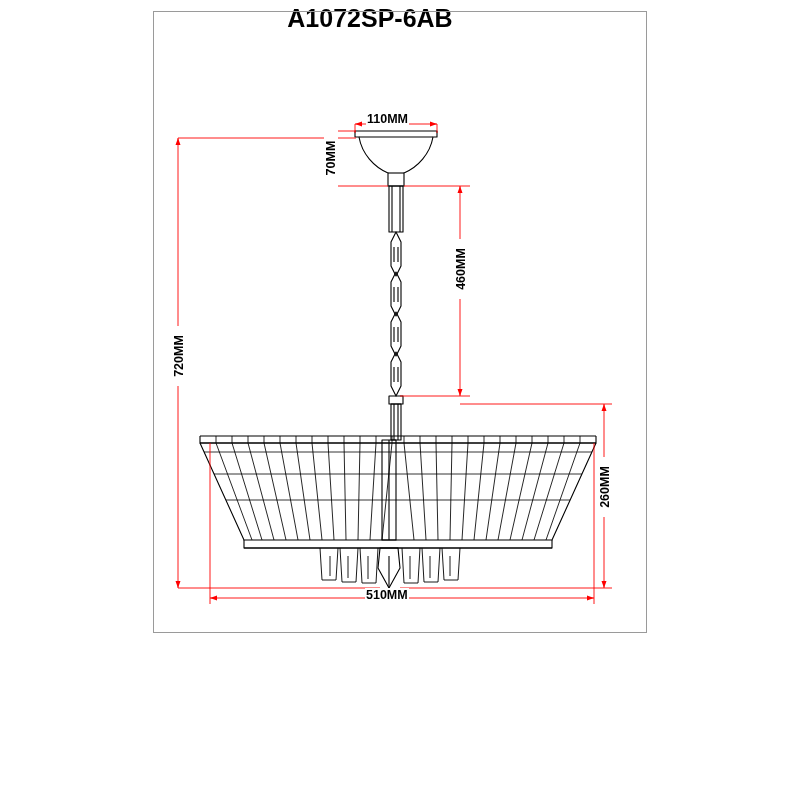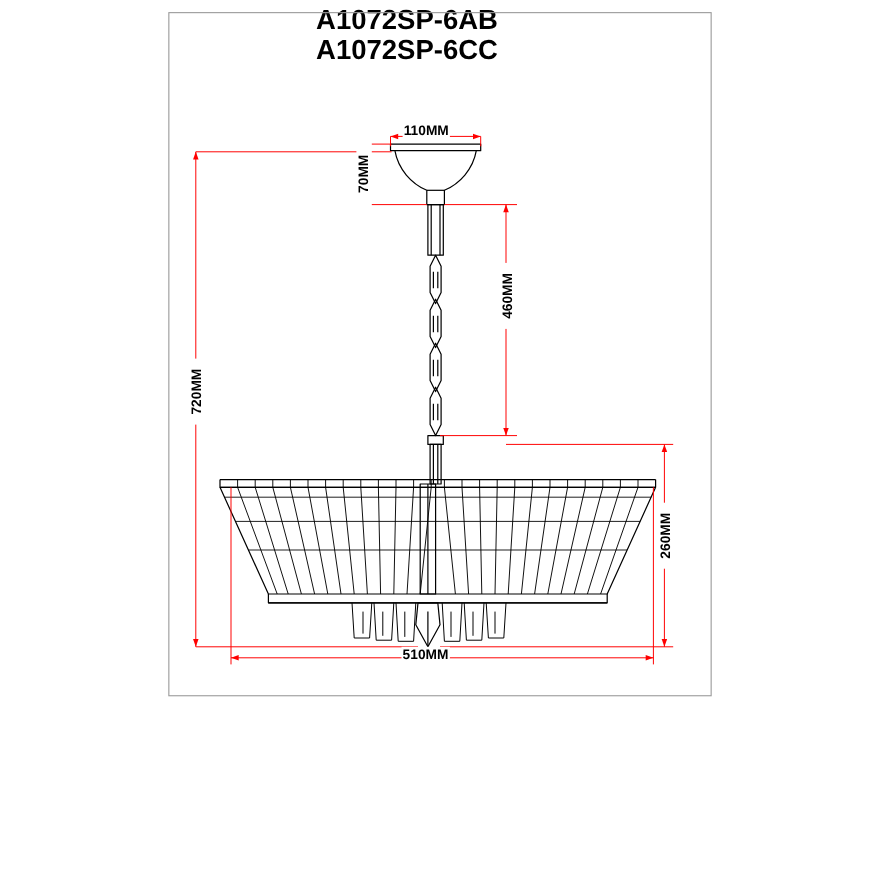--- a/index.html
+++ b/index.html
@@ -67,21 +67,20 @@
     transform: rotate(-90deg);
   }
 </style>
 </head>
 <body>
 
 <div id="page">
 
   <div class="titles">
     <div class="title-line">A1072SP-6AB</div>
-    <div class="title-line">A1072SP-6CC</div>
   </div>
 
   <div class="frame"></div>
 
   <svg class="drawing" viewBox="0 0 800 800">
     <g fill="none" stroke="#000000" stroke-width="1.1" stroke-linejoin="round">
 
       <g>
         <path d="M355 131 L437 131 L437 137 L433 137 C430 154 418 167 404 173 L404 186 L388 186 L388 173 C374 167 362 154 359 137 L355 137 Z"></path>
         <line x1="359" y1="137" x2="433" y2="137"></line>

